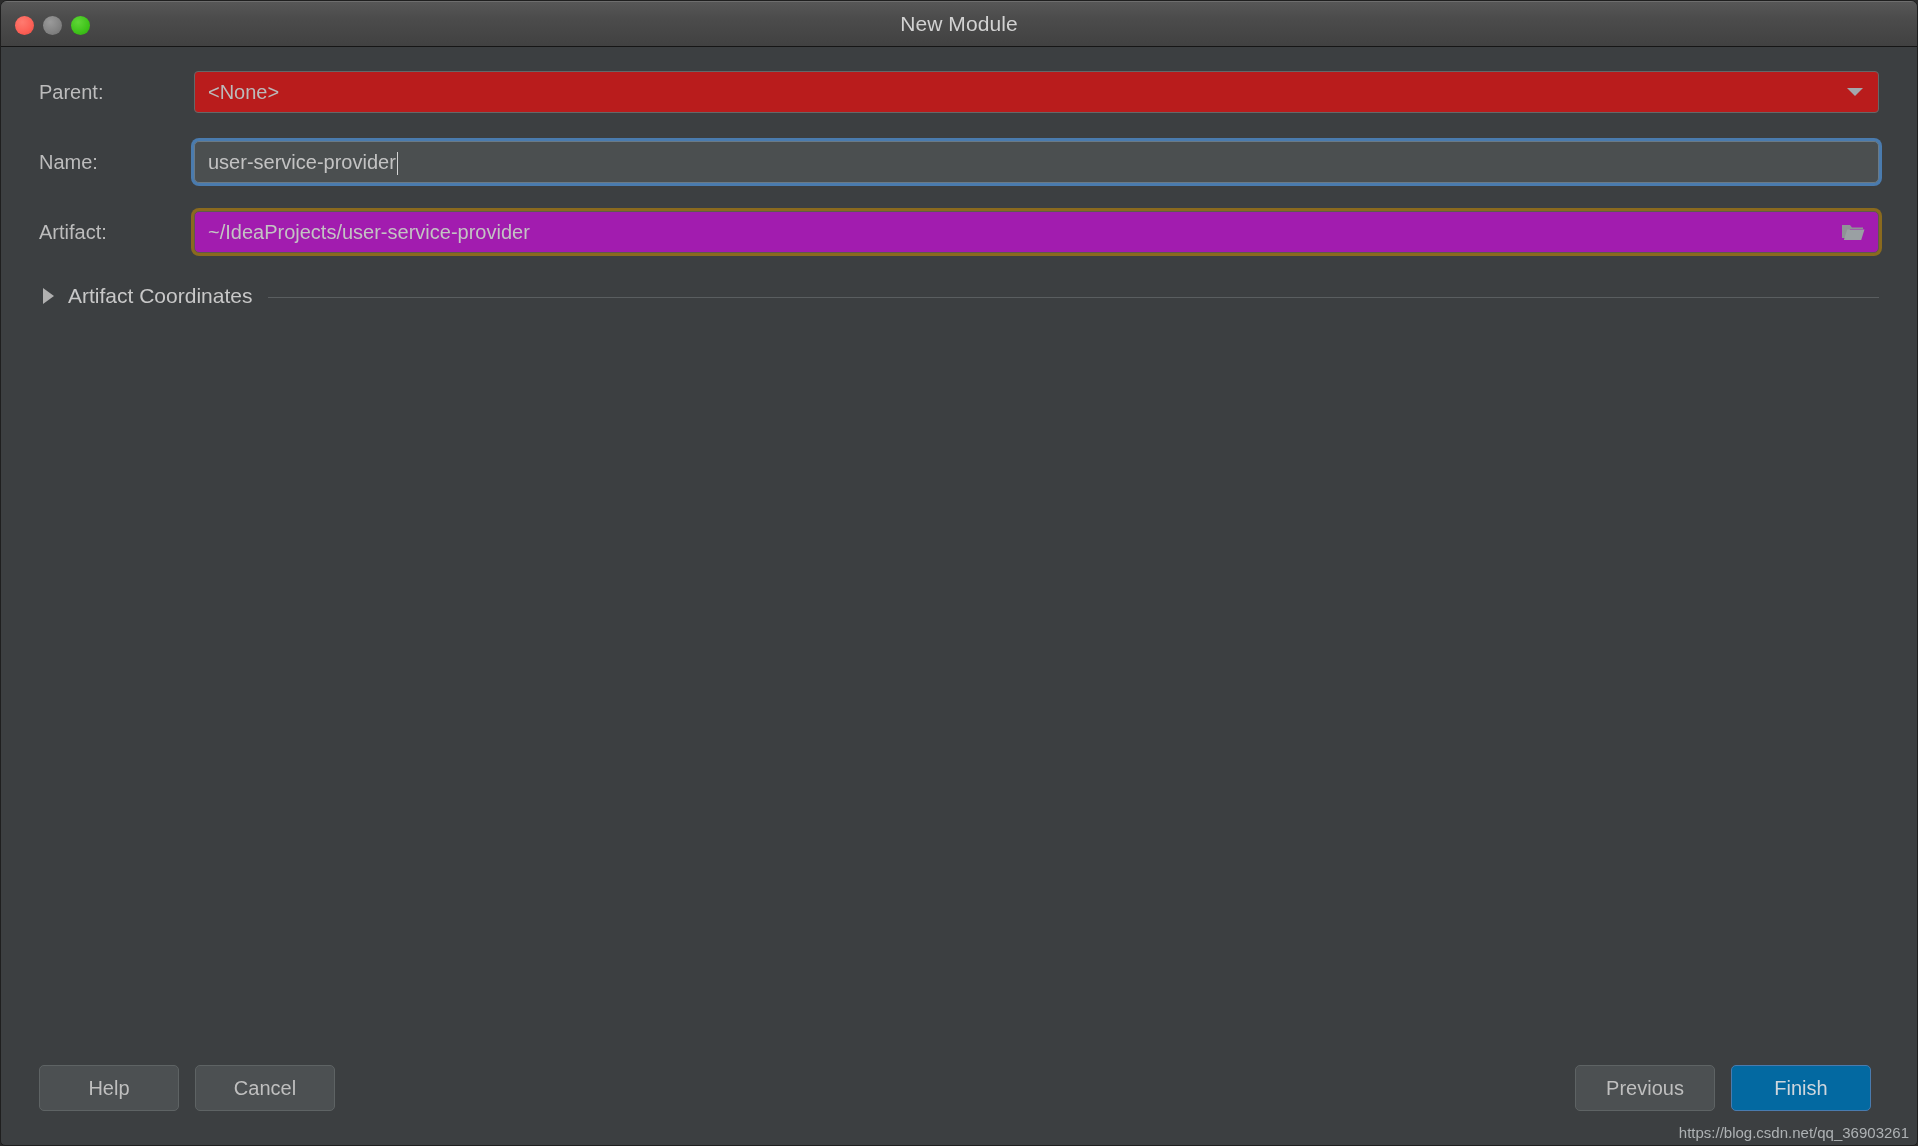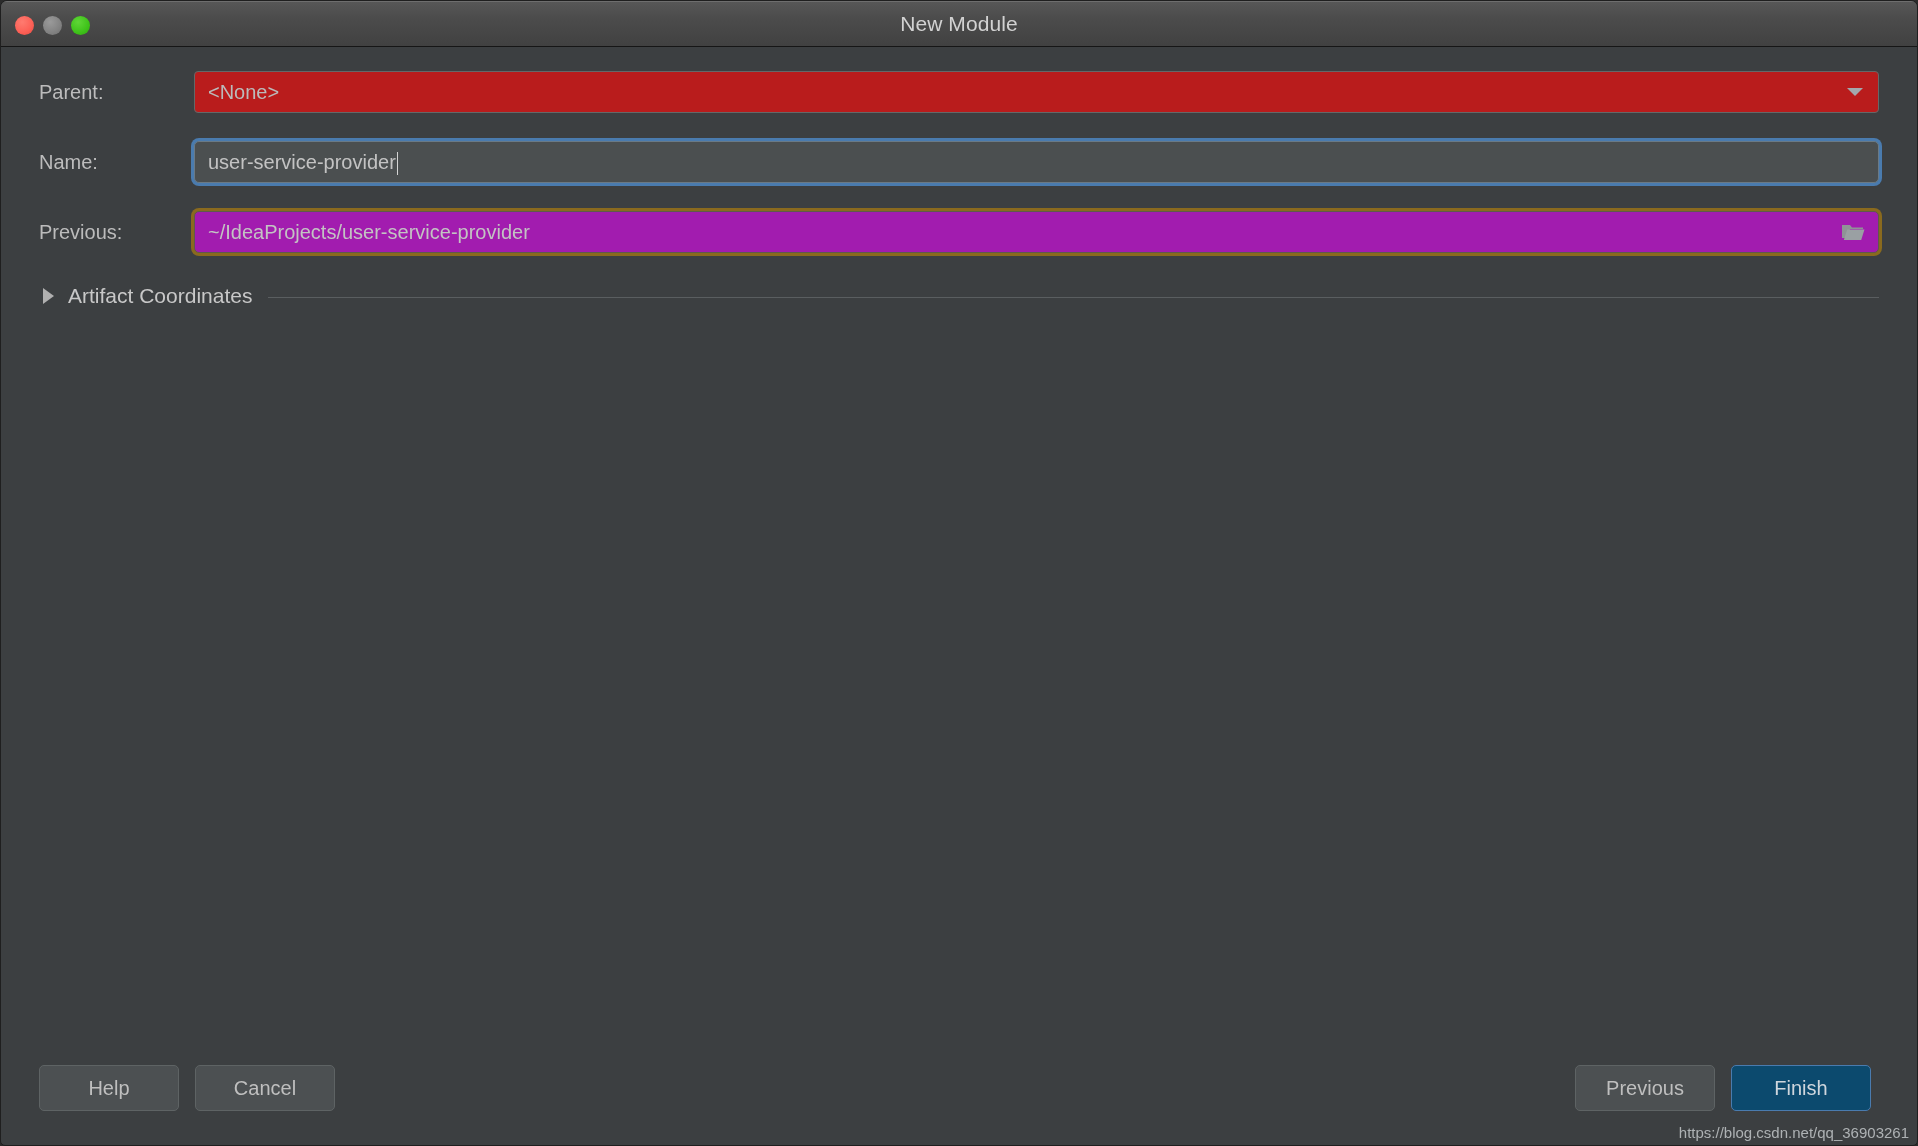--- a/index.html
+++ b/index.html
@@ -225,21 +225,21 @@
     color: #bfbfbf;
     font-size: 20px;
     font-family: "Liberation Sans", "DejaVu Sans", sans-serif;
     cursor: pointer;
     display: flex;
     align-items: center;
     justify-content: center;
     user-select: none;
   }
   .btn.default {
-    background: #0c4a6e;
+    background: #0369a1;
     border: 1px solid #4a7bae;
     color: #cfd6dd;
   }
 
   .watermark {
     position: absolute;
     right: 8px;
     bottom: 4px;
     font-size: 15px;
     color: #aeb2b4;
@@ -279,21 +279,21 @@
         <div class="form-label">Name:</div>
         <div class="field-wrap">
           <div class="textfield focused">
             <span class="textfield-value" placeholder="">user-service-provider</span>
               <span class="caret"></span>
           </div>
         </div>
       </div>
 
       <div class="form-row">
-        <div class="form-label">Previous:</div>
+        <div class="form-label">Artifact:</div>
         <div class="field-wrap">
           <div class="textfield warning">
             <span class="textfield-value" placeholder="">~/IdeaProjects/user-service-provider</span>
             <span class="browse-icon">
               <svg width="24" height="20" viewBox="0 0 24 20" xmlns="http://www.w3.org/2000/svg">
                 <path d="M1 3 h8 l2 2.5 h11 v1.5 h-13 l-3 9 h-5 z" fill="#8f9396"></path>
                 <path d="M6.2 7.5 h17.3 l-3.3 10.5 h-17.3 z" fill="#9aa0a3"></path>
               </svg>
             </span>
           </div>

